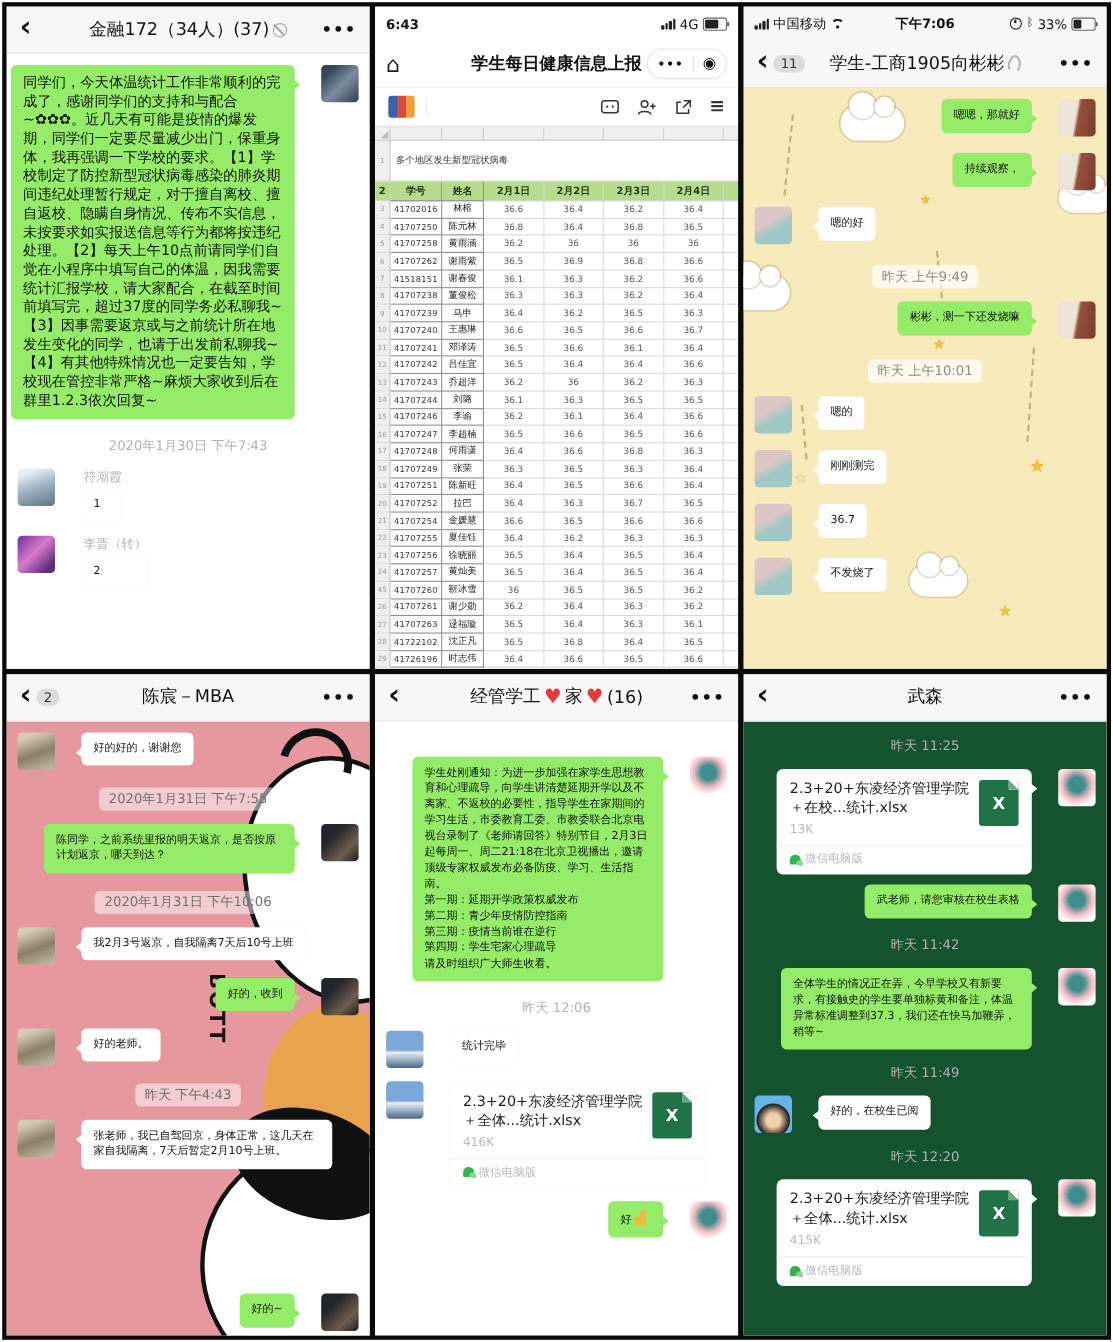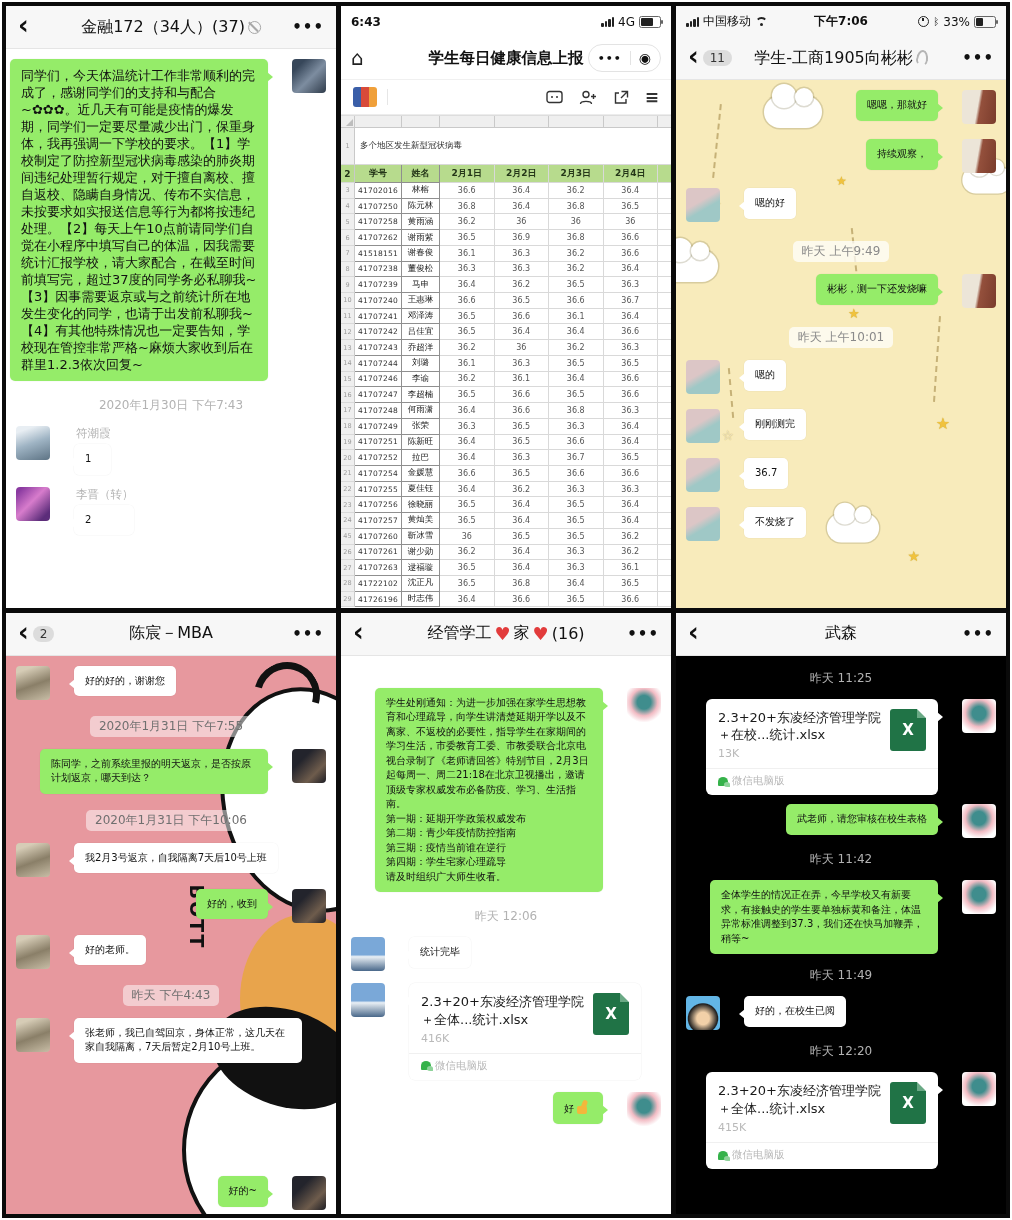--- a/index.html
+++ b/index.html
@@ -123,21 +123,21 @@
 
   
   .p0 .chat-body{background:#fff;}
   .p0 .bubble.big{width:236px;font-size:13px;line-height:17px;padding:8px 11px;}
   .p0 .msg-col{max-width:82%;}
   .p2 .msg-row{margin-bottom:15px;}
   .p3 .msg-row:last-child{margin-top:auto;margin-bottom:4px;}
   .p3 .time.pill{background:rgba(255,255,255,.5);color:#6f6f6f;text-align:center;}
   .p4 .chat-body{background:#fff;}
   .p4 .bubble.big{max-width:250px;}
-  .p5 .chat-body{background:#000000;}
+  .p5 .chat-body{background:#14532d;}
   .p5 .msg-row{margin-bottom:9px;}
   .p5 .bubble{max-width:250px;}
 
   
   .mp-nav{height:42px;min-height:42px;background:#fff;display:flex;align-items:center;padding:0 10px;border-bottom:1px solid #f0f0f0;position:relative;}
   .home-btn{font-size:20px;color:#222;cursor:pointer;line-height:1;}
   .mp-title{position:absolute;left:50%;transform:translateX(-50%);font-size:15.5px;font-weight:bold;color:#111;white-space:nowrap;}
   .capsule{margin-left:auto;display:flex;align-items:center;border:1px solid #e3e3e3;border-radius:14px;height:26px;padding:0 9px;gap:8px;background:#fff;}
   .cap-dots{font-size:11px;letter-spacing:1px;color:#111;cursor:pointer;font-weight:bold;}
   .cap-div{width:1px;height:14px;background:#e3e3e3;}

